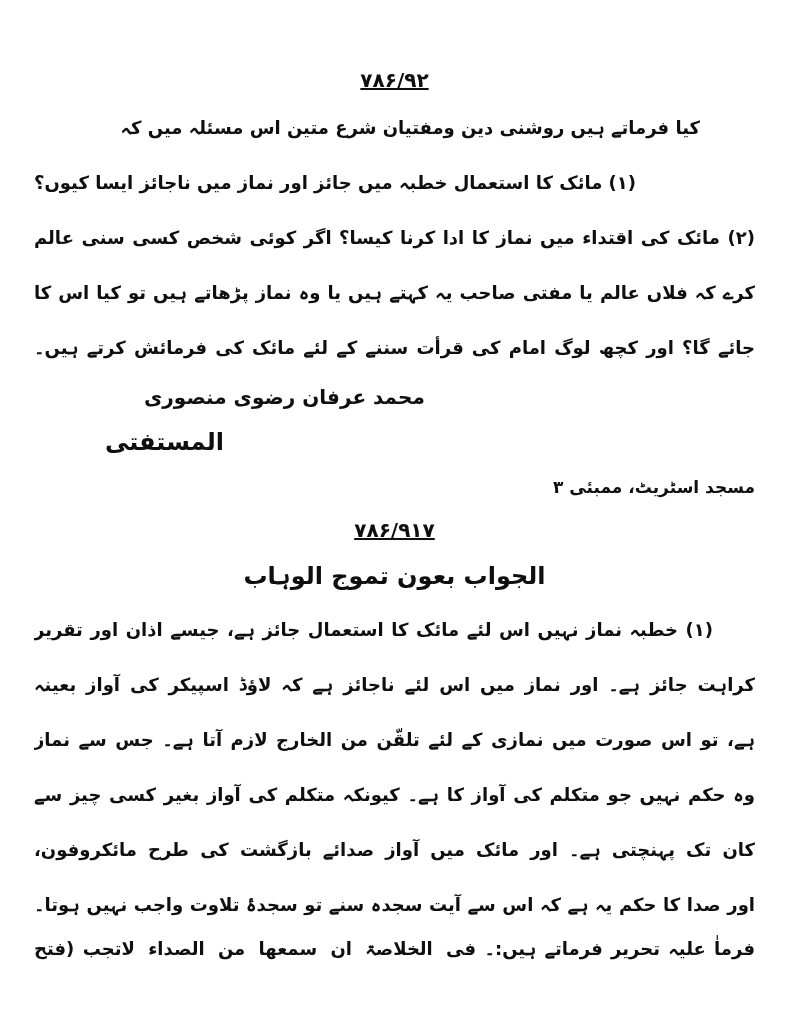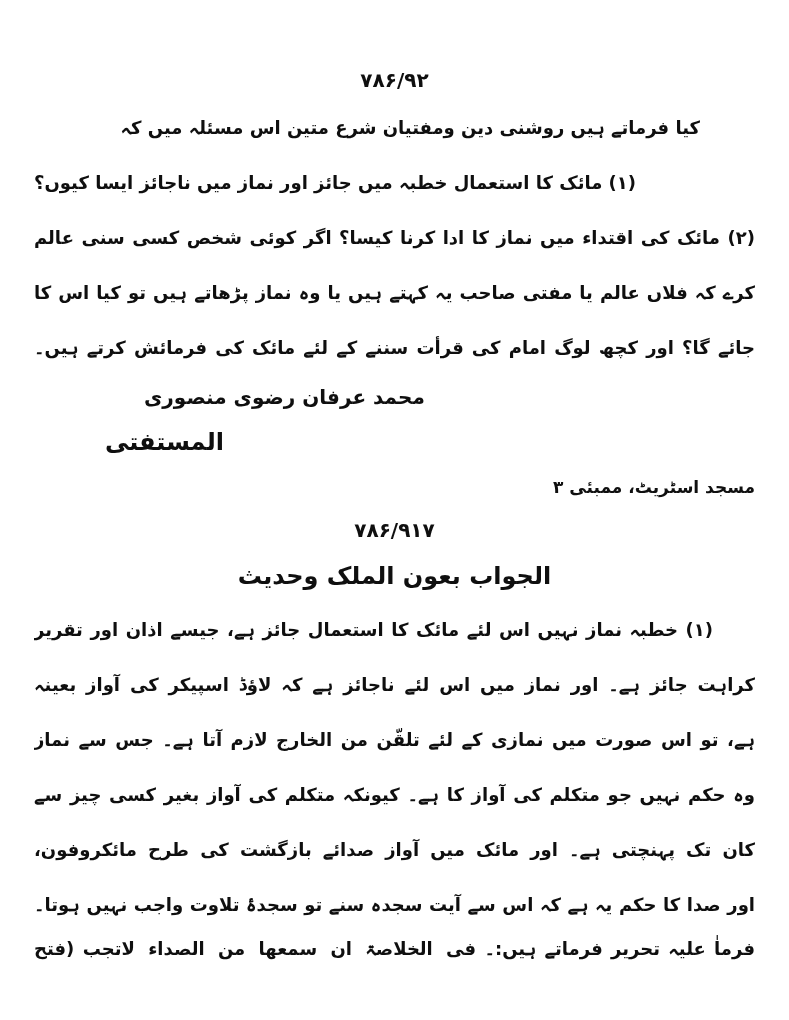--- a/index.html
+++ b/index.html
@@ -20,20 +20,21 @@
     padding: 60px 34px 0 34px;
     overflow: hidden;
   }
   .ref {
     height: 40px;
     line-height: 40px;
     text-align: center;
     font-size: 20px;
     font-weight: bold;
     letter-spacing: 1px;
+    text-decoration: underline;
   }
   .line {
     height: 55px;
     line-height: 55px;
     font-size: 18px;
     font-weight: bold;
     overflow: hidden;
     white-space: normal;
   }
   .just {
@@ -112,21 +113,21 @@
 
 
   <div class="sig sig-name">محمد عرفان رضوی منصوری</div>
 
   <div class="sig sig-title">المستفتی</div>
 
   <div class="sig sig-addr">مسجد اسٹریٹ، ممبئی ۳</div>
 
   <div class="ref">۷۸۶/۹۱۷</div>
 
-  <div class="heading">الجواب بعون الملک وحدیث</div>
+  <div class="heading">الجواب بعون تموج الوہاب</div>
 
   <div class="line just indent-first">(۱) خطبہ نماز نہیں اس لئے مائک کا استعمال جائز ہے، جیسے اذان اور تقریر اور نعت وسلام کے لئے بلا</div>
 
   <div class="line just">کراہت جائز ہے۔ اور نماز میں اس لئے ناجائز ہے کہ لاؤڈ اسپیکر کی آواز بعینہ متکلم کی آواز نہیں ہے۔ بلکہ صدا</div>
 
   <div class="line just">ہے، تو اس صورت میں نمازی کے لئے تلقّن من الخارج لازم آتا ہے۔ جس سے نماز فاسد ہوجاتی ہے۔ صدا کا</div>
 
   <div class="line just">وہ حکم نہیں جو متکلم کی آواز کا ہے۔ کیونکہ متکلم کی آواز بغیر کسی چیز سے ٹکرائے صرف ہوا کے تموج سے سامع کے</div>
 
   <div class="line just">کان تک پہنچتی ہے۔ اور مائک میں آواز صدائے بازگشت کی طرح مائکروفون، ایمپلیفائر سے ٹکرا کر آتی ہے۔</div>

